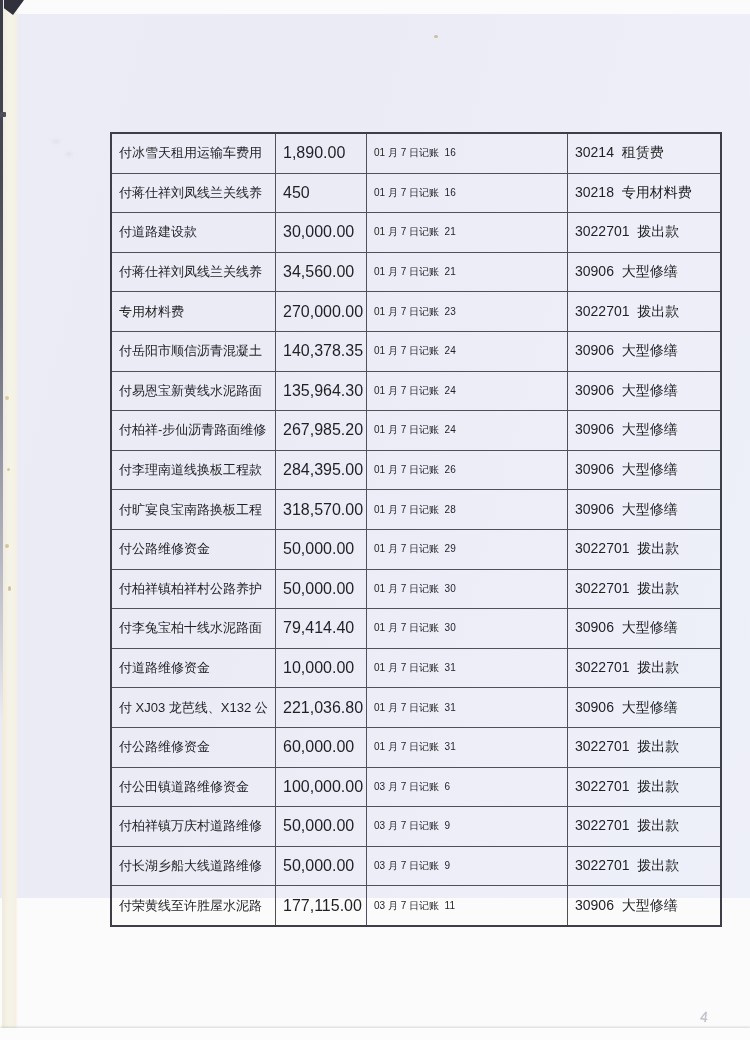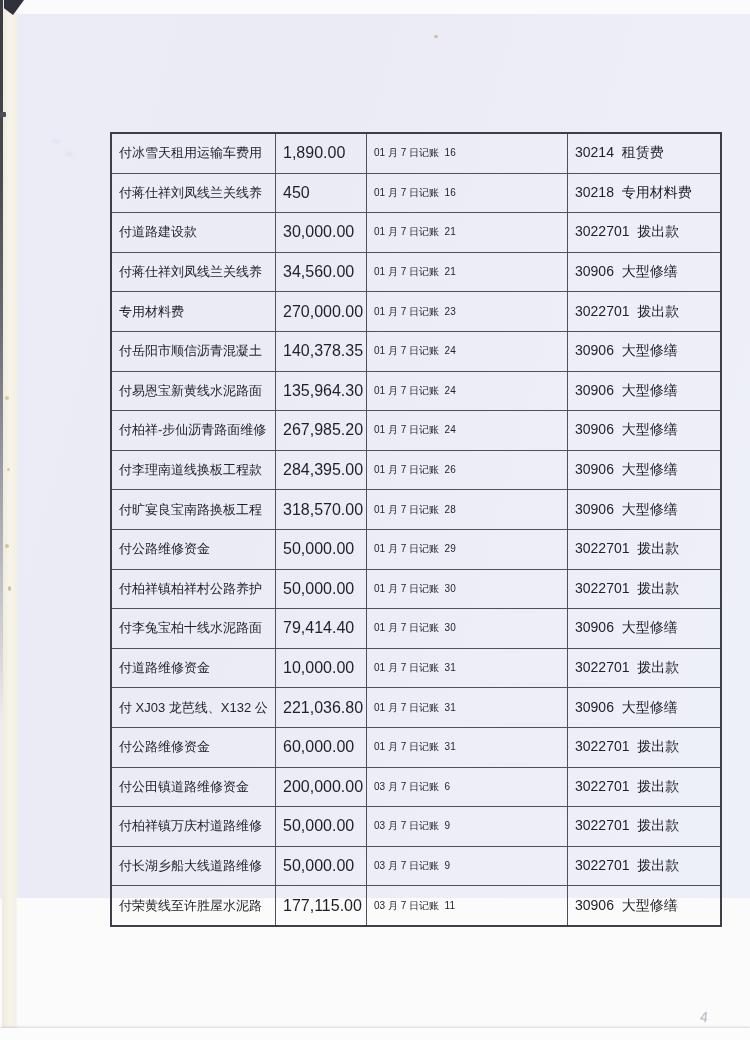--- a/index.html
+++ b/index.html
@@ -170,21 +170,21 @@
     <td class="c-acct">30906  大型修缮</td>
   </tr>
         <tr>
     <td class="c-desc">付公路维修资金</td>
     <td class="c-amt">60,000.00</td>
     <td class="c-date">01 月 7 日记账  31</td>
     <td class="c-acct">3022701  拨出款</td>
   </tr>
         <tr>
     <td class="c-desc">付公田镇道路维修资金</td>
-    <td class="c-amt">200,000.00</td>
+    <td class="c-amt">100,000.00</td>
     <td class="c-date">03 月 7 日记账  6</td>
     <td class="c-acct">3022701  拨出款</td>
   </tr>
         <tr>
     <td class="c-desc">付柏祥镇万庆村道路维修</td>
     <td class="c-amt">50,000.00</td>
     <td class="c-date">03 月 7 日记账  9</td>
     <td class="c-acct">3022701  拨出款</td>
   </tr>
         <tr>

